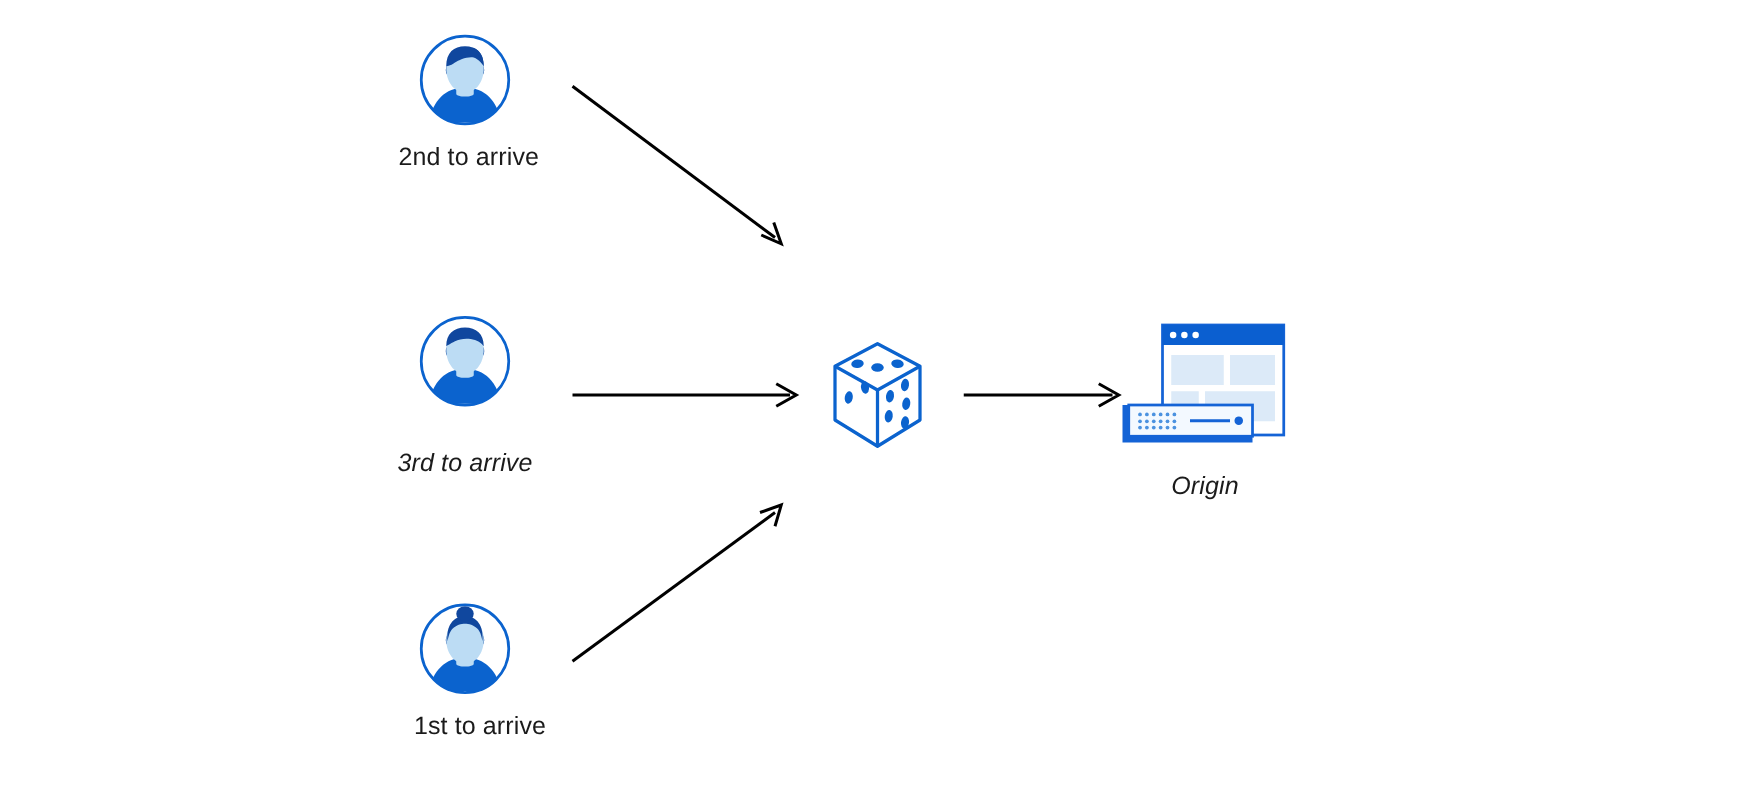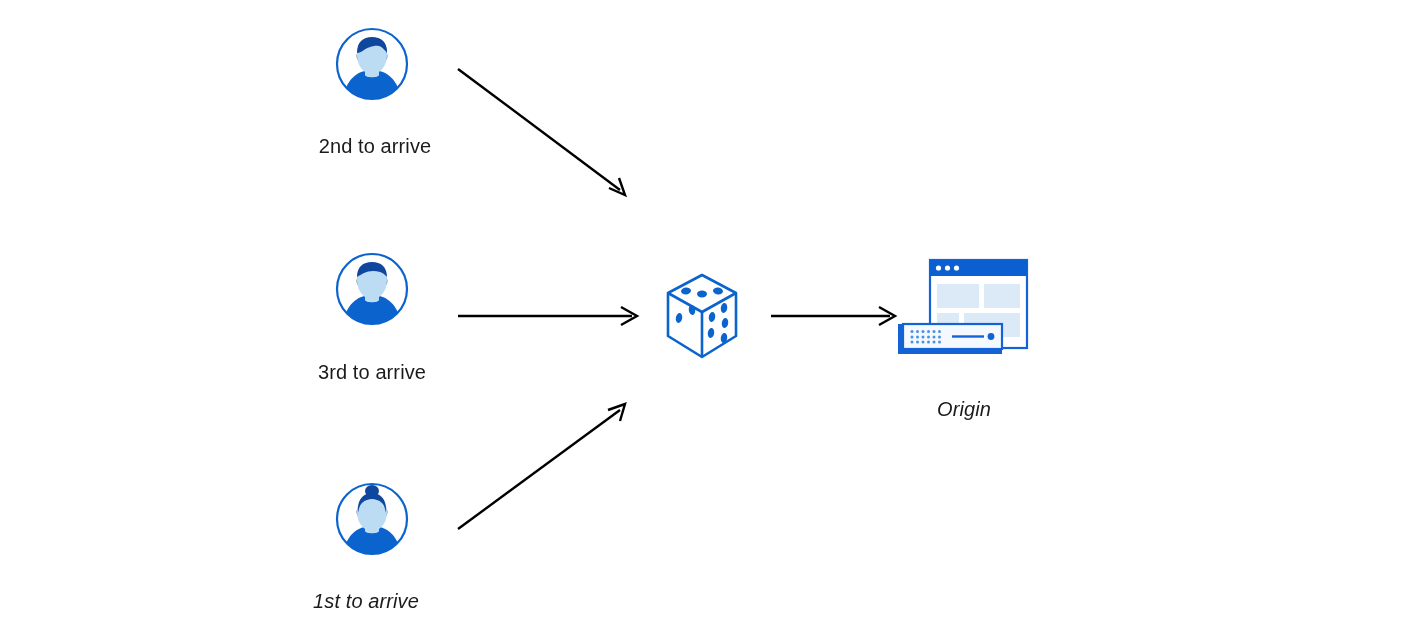--- a/index.html
+++ b/index.html
@@ -22,21 +22,20 @@
     width: 76px;
     height: 76px;
   }
   .label {
     position: absolute;
     font-size: 20px;
     color: #1b1b1b;
     white-space: nowrap;
     text-align: right;
     letter-spacing: 0.1px;
-    margin-top: 20px;
   }
   .arrow-layer {
     position: absolute;
     left: 0;
     top: 0;
     width: 1405px;
     height: 633px;
     pointer-events: none;
   }
 </style>
@@ -96,42 +95,42 @@
       <g clip-path="url(#clipB)">
         <path d="M38 44 c-16 0 -26 11 -29 28 h58 c-3 -17 -13 -28 -29 -28 z" fill="#0b63ce"></path>
         <path d="M31 40 h14 v9 c0 3 -14 3 -14 0 z" fill="#bcdcf4"></path>
         <ellipse cx="26.5" cy="30" rx="3.4" ry="5" fill="#bcdcf4" stroke="#10479e" stroke-width="1"></ellipse>
         <ellipse cx="49.5" cy="30" rx="3.4" ry="5" fill="#bcdcf4" stroke="#10479e" stroke-width="1"></ellipse>
         <path d="M38 12 c-10 0 -15 7 -15 17 c0 10 6 19 15 19 c9 0 15 -9 15 -19 c0 -10 -5 -17 -15 -17 z" fill="#bcdcf4"></path>
         <path d="M23 26 c0 -10 6 -15 15 -15 c9 0 15 5 15 15 c0 0 -3 -4 -7 -5 c-6 -2 -12 -1 -16 1 c-4 2 -7 4 -7 4 z" fill="#10479e"></path>
       </g>
     </svg>
   </div>
-  <div class="label" style="left:372px; top:341px; transform:translateX(-50%);">3rd to arrive</div>
+  <div class="label" style="left:372px; top:360px; transform:translateX(-50%);font-style:italic;">3rd to arrive</div>
 
   <div class="node avatar-wrap" style="left:334px; top:481px;">
     <svg width="76" height="76" viewBox="0 0 76 76">
       <defs>
         <clipPath id="clipC">
             <circle cx="38" cy="38" r="35"></circle>
           </clipPath>
       </defs>
       <circle cx="38" cy="38" r="35" fill="#ffffff" stroke="#0b63ce" stroke-width="2.2"></circle>
       <g clip-path="url(#clipC)">
         <path d="M38 45 c-16 0 -26 11 -29 27 h58 c-3 -16 -13 -27 -29 -27 z" fill="#0b63ce"></path>
         <path d="M31 40 h14 v10 c0 3 -14 3 -14 0 z" fill="#bcdcf4"></path>
         <ellipse cx="26.5" cy="31" rx="3.4" ry="5" fill="#bcdcf4" stroke="#10479e" stroke-width="1"></ellipse>
         <ellipse cx="49.5" cy="31" rx="3.4" ry="5" fill="#bcdcf4" stroke="#10479e" stroke-width="1"></ellipse>
         <path d="M38 14 c-10 0 -15 7 -15 17 c0 10 6 19 15 19 c9 0 15 -9 15 -19 c0 -10 -5 -17 -15 -17 z" fill="#bcdcf4"></path>
         <path d="M24 32 c-1 -12 4 -20 14 -20 c10 0 15 8 14 20 c-1 -5 -2 -8 -4 -10 c-3 -3 -7 -4 -10 -4 c-3 0 -7 1 -10 4 c-2 2 -3 5 -4 10 z" fill="#10479e"></path>
         <ellipse cx="38" cy="10" rx="7" ry="6" fill="#10479e"></ellipse>
       </g>
     </svg>
   </div>
-  <div class="label" style="left:366px; top:570px; transform:translateX(-50%);font-style:italic;">1st to arrive</div>
+  <div class="label" style="left:384px; top:570px; transform:translateX(-50%);">1st to arrive</div>
 
   <div class="node" style="left:663px; top:272px;">
     <svg width="78" height="88" viewBox="0 0 78 88">
       <g fill="none" stroke="#0b63ce" stroke-width="2.6" stroke-linejoin="round">
         <path d="M39 3 L73 21 L73 64 L39 85 L5 64 L5 21 Z"></path>
         <path d="M5 21 L39 40 L73 21"></path>
         <path d="M39 40 L39 85"></path>
       </g>
       <g fill="#0b63ce">
         <ellipse cx="23" cy="19" rx="5" ry="3.4" transform="rotate(-6 23 19)"></ellipse>

